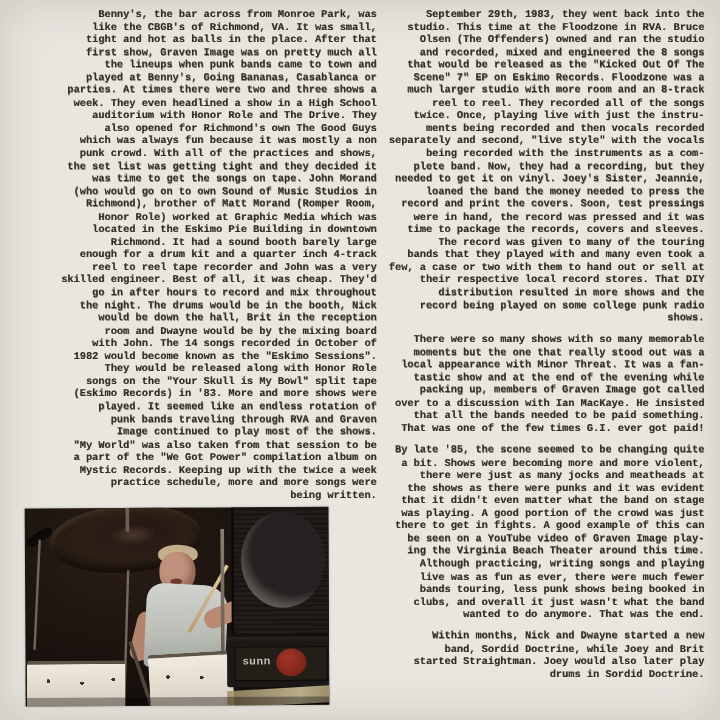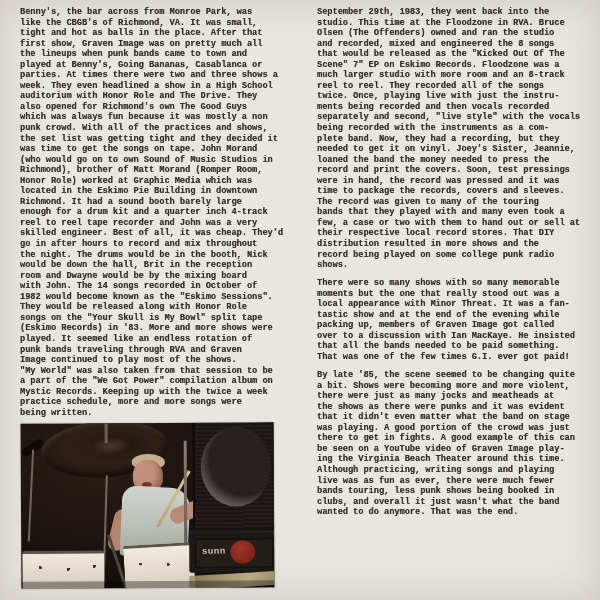--- a/index.html
+++ b/index.html
@@ -15,27 +15,28 @@
     box-shadow: inset 0 0 40px rgba(120,110,95,0.25);
   }
   .col {
     position: absolute;
     color: #332d28;
     font-size: 8.6px;
     line-height: 10.55px;
     font-weight: 700;
     letter-spacing: 0px;
     text-shadow: 0.3px 0.3px 0.3px rgba(60,45,35,0.55);
+    text-align: right;
   }
   .col p {
     margin: 0 0 7.5px 0;
     white-space: pre;
   }
   .col-left  { left: 20px;  top: 7px; width: 294px; }
-  .col-right { left: 317px; top: 7px; width: 280px; }
+  .col-right { left: 307px; top: 7px; width: 280px; }
   .signature { margin-top: 2px; }
 
   
   .photo {
     position: absolute; left: 21px; top: 423px;
     width: 253px; height: 165px;
     background: radial-gradient(ellipse at 30% 25%, #2a1d16 0%, #18110d 55%, #100b09 100%);
     overflow: hidden;
     transform: rotate(-0.3deg);
     box-shadow: 0 0 2px rgba(80,70,60,0.4);
@@ -202,20 +203,24 @@
 that it didn't even matter what the band on stage
 was playing. A good portion of the crowd was just
 there to get in fights. A good example of this can
 be seen on a YouTube video of Graven Image play-
 ing the Virginia Beach Theater around this time.
 Although practicing, writing songs and playing
 live was as fun as ever, there were much fewer
 bands touring, less punk shows being booked in
 clubs, and overall it just wasn't what the band
 wanted to do anymore. That was the end.</p>
+  <p>Within months, Nick and Dwayne started a new
+band, Sordid Doctrine, while Joey and Brit
+started Straightman. Joey would also later play
+drums in Sordid Doctrine.</p>
 </div>
 
 <div class="photo">
   <div class="cymbal"></div>
   <div class="cymbal-stalk"></div>
   <div class="mic-a"></div>
   <div class="stand-a"></div>
   <div class="stand-b"></div>
   <div class="drummer-arm-l"></div>
   <div class="drummer-hair"></div>

